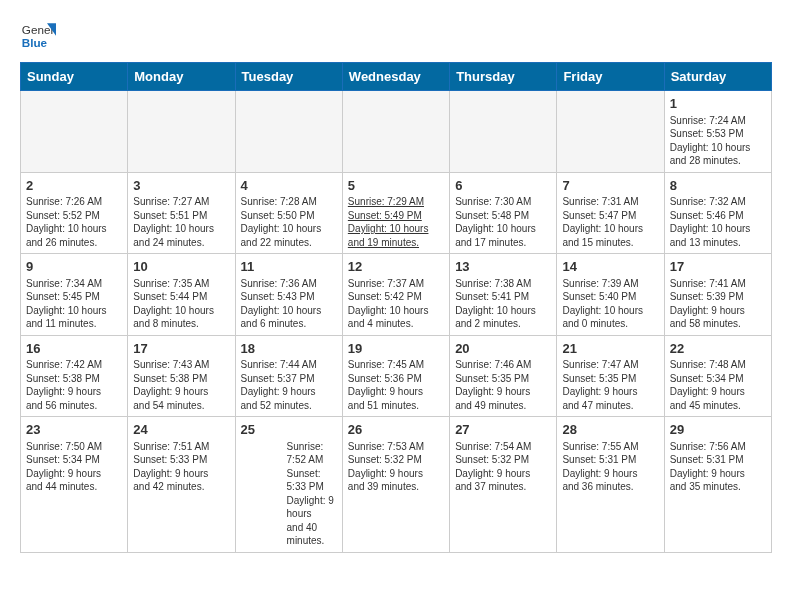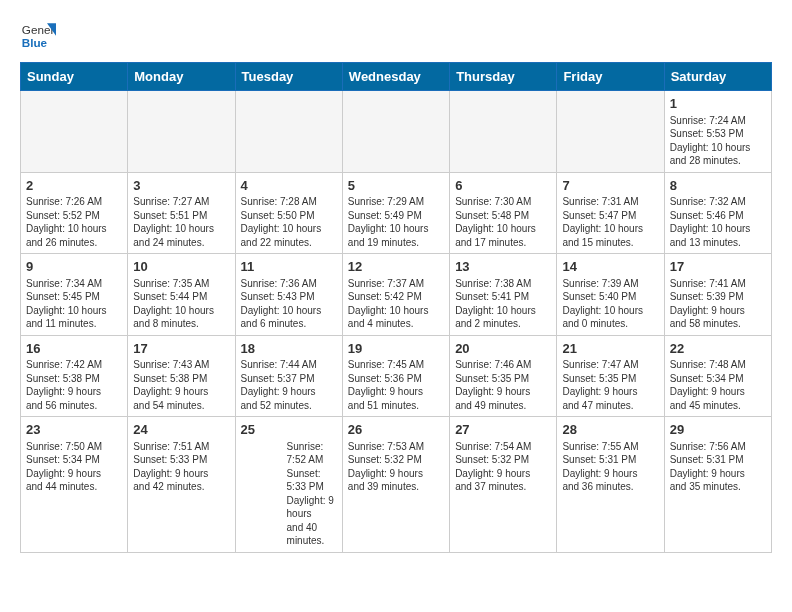--- a/index.html
+++ b/index.html
@@ -150,21 +150,21 @@
           </td>
           <td>
             <span class="day-num">4</span>
             <div class="day-info" style="white-space: pre-line;">Sunrise: 7:28 AM
 Sunset: 5:50 PM
 Daylight: 10 hours
 and 22 minutes.</div>
           </td>
           <td>
             <span class="day-num">5</span>
-            <div class="day-info" style="white-space: pre-line;">Sunrise: 7:29 AM
+            <div class="day-info" style="white-space: pre-line; text-decoration: underline;">Sunrise: 7:29 AM
 Sunset: 5:49 PM
 Daylight: 10 hours
 and 19 minutes.</div>
           </td>
           <td>
             <span class="day-num">6</span>
             <div class="day-info" style="white-space: pre-line;">Sunrise: 7:30 AM
 Sunset: 5:48 PM
 Daylight: 10 hours
 and 17 minutes.</div>

